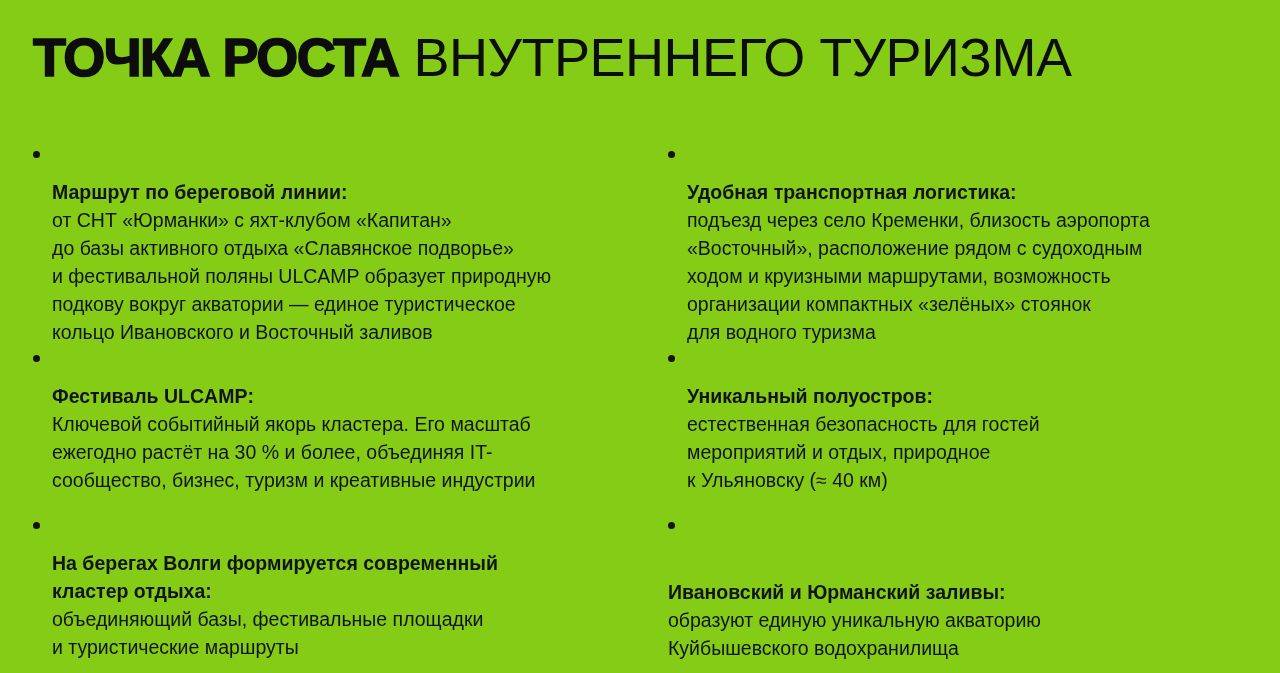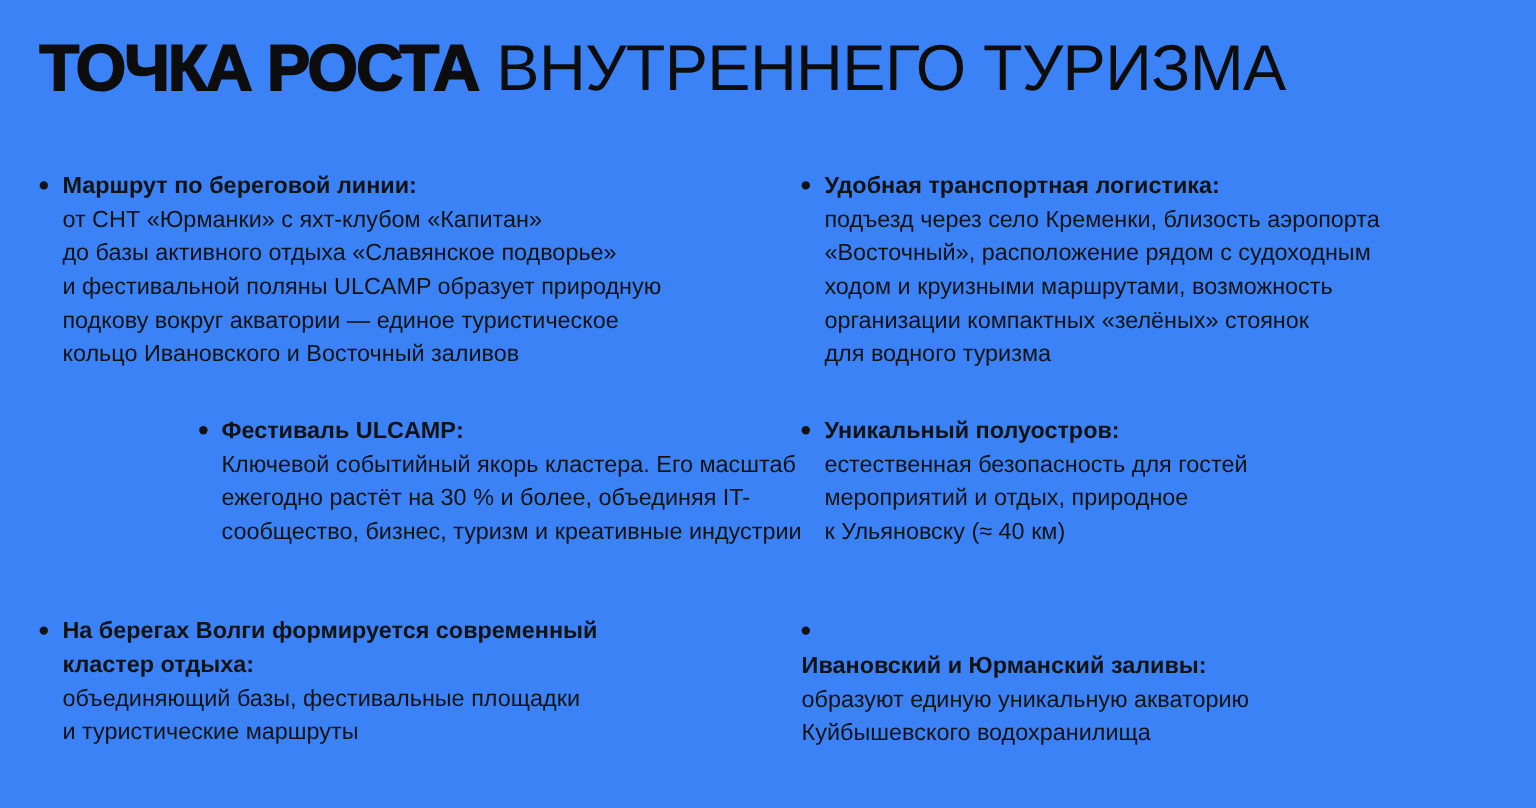--- a/index.html
+++ b/index.html
@@ -8,21 +8,21 @@
     width: 1280px;
     height: 673px;
     font-family: "Liberation Sans", sans-serif;
     color: #131313;
     overflow: hidden;
   }
   .slide {
     position: relative;
     width: 1280px;
     height: 673px;
-    background: #3b82f6;
+    background: #84cc16;
   }
   .title {
     position: absolute;
     left: 33px;
     top: 30px;
     display: flex;
     align-items: baseline;
     gap: 15px;
     white-space: nowrap;
     font-size: 54px;
@@ -57,20 +57,21 @@
     flex: none;
     width: 7px;
     height: 7px;
     border-radius: 50%;
     background: #131313;
     margin-top: 10px;
   }
   .item-text {
     font-size: 19.5px;
     line-height: 28px;
+    margin-top: 37px;
   }
   .heading { font-weight: 700; }
   .body { font-weight: 400; }
 </style>
 </head>
 <body>
 
 <div class="slide">
   <h1 class="title">
     <span class="title-bold">ТОЧКА РОСТА</span>
@@ -85,21 +86,21 @@
           </div>
       <div class="body">
             <div>от СНТ «Юрманки» с яхт-клубом «Капитан»</div>
             <div>до базы активного отдыха «Славянское подворье»</div>
             <div>и фестивальной поляны ULCAMP образует природную</div>
             <div>подкову вокруг акватории — единое туристическое</div>
             <div>кольцо Ивановского и Восточный заливов</div>
           </div>
     </div>
   </div>
-      <div class="bullet-item" style="grid-area: 2 / 1; justify-content: flex-end;">
+      <div class="bullet-item" style="grid-area: 2 / 1;">
     <span class="dot"></span>
     <div class="item-text">
       <div class="heading">
             <div>Фестиваль ULCAMP:</div>
           </div>
       <div class="body">
             <div>Ключевой событийный якорь кластера. Его масштаб</div>
             <div>ежегодно растёт на 30 % и более, объединяя IT-</div>
             <div>сообщество, бизнес, туризм и креативные индустрии</div>
           </div>

